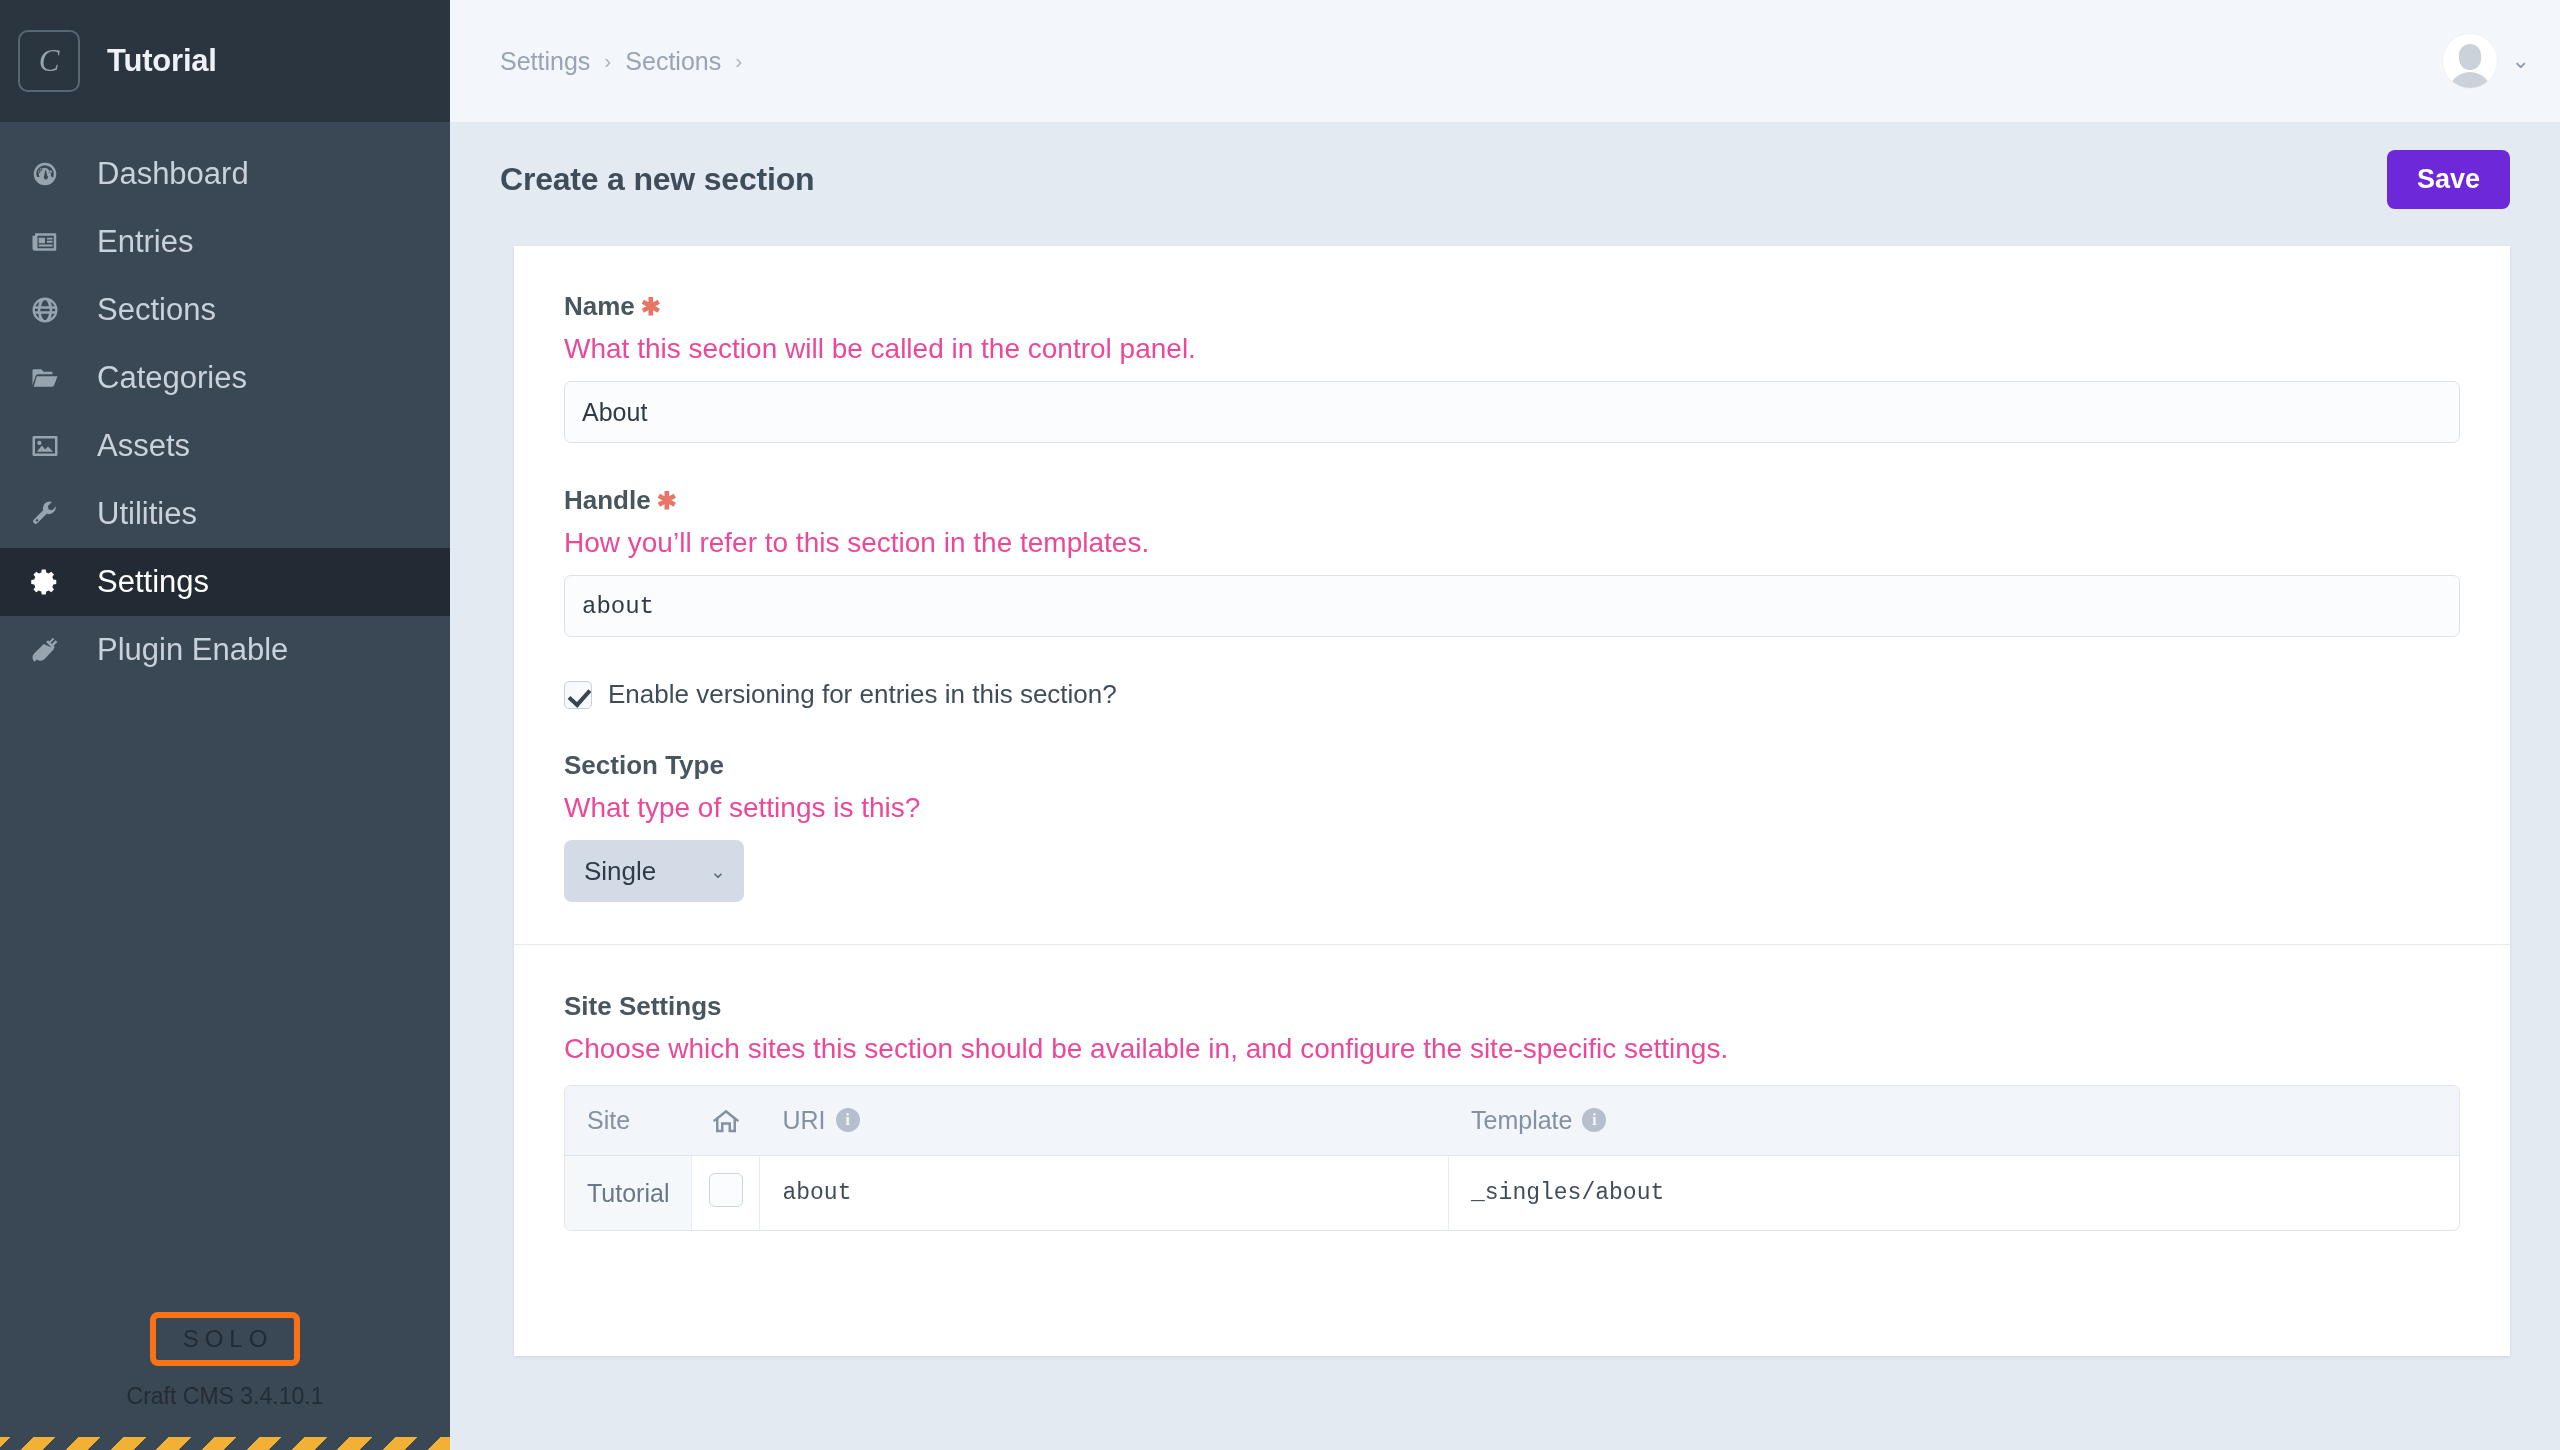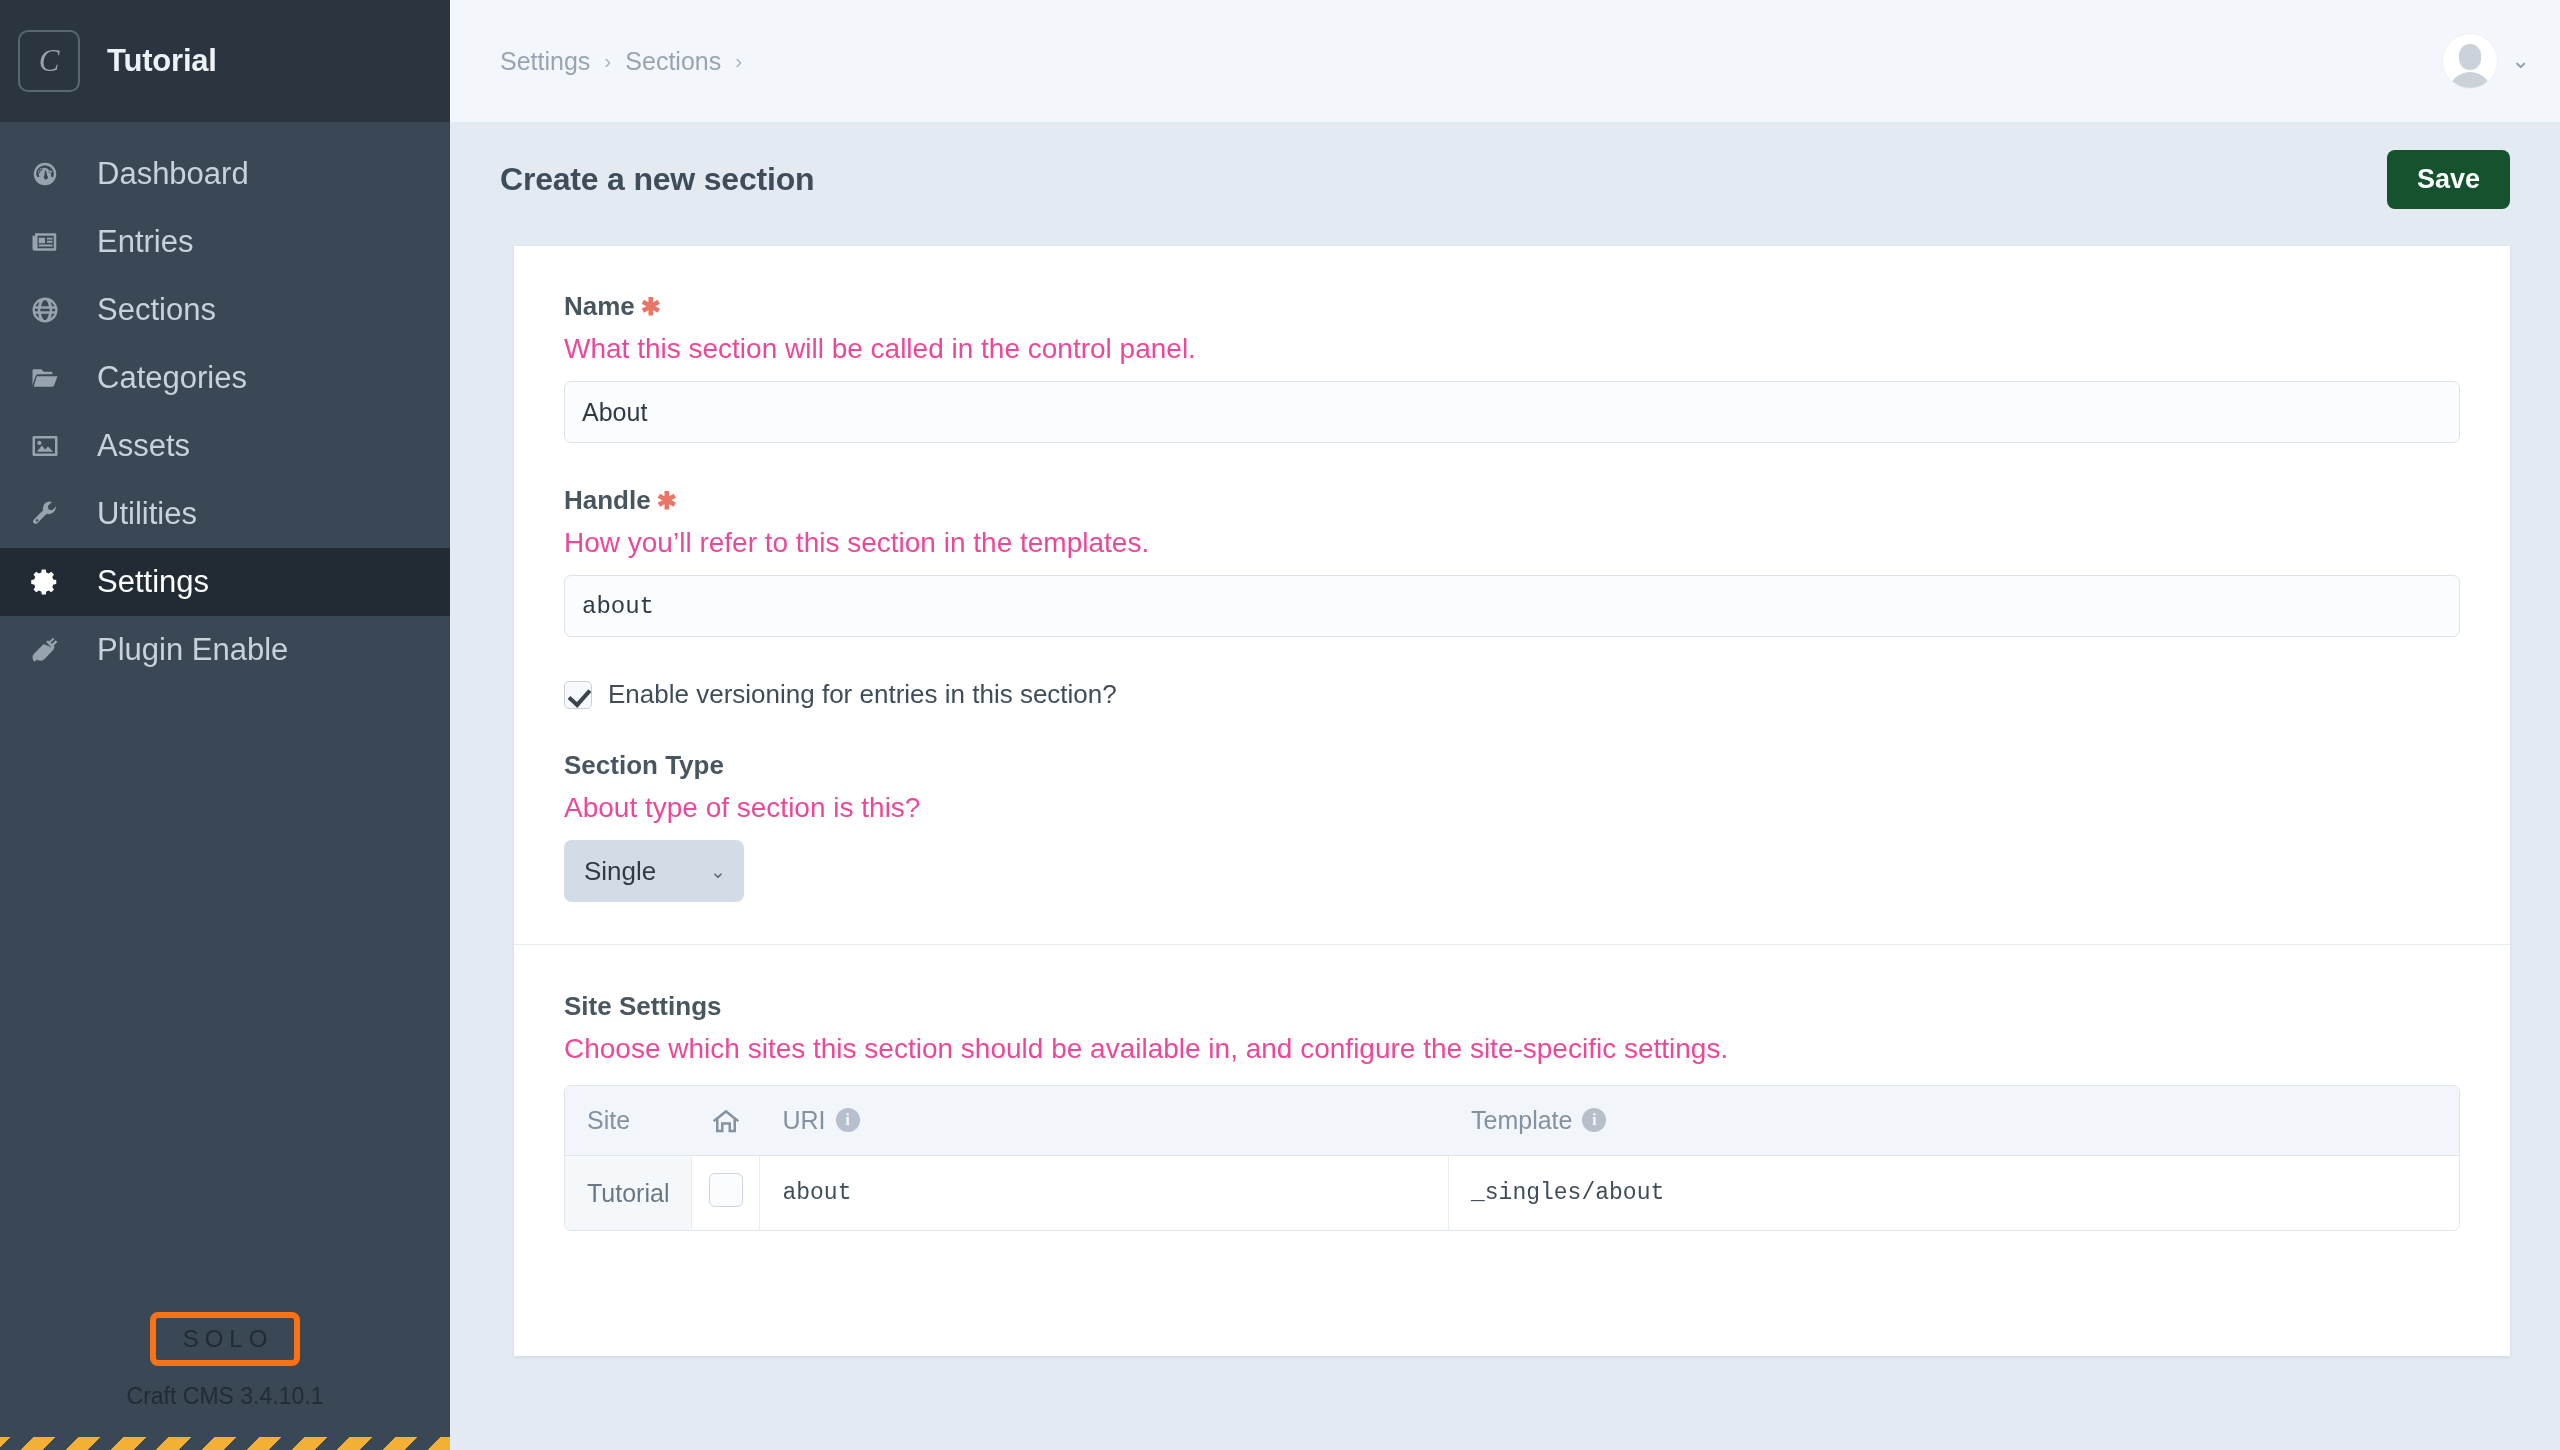--- a/index.html
+++ b/index.html
@@ -88,21 +88,21 @@
     bottom: -12px; width: 44px; height: 28px; border-radius: 22px 22px 0 0; background: #ccd2d9;
   }
   .caret { margin-left: 14px; color: #8e9bab; font-size: 22px; }
 
   .page-head {
     display: flex; align-items: center; justify-content: space-between;
     padding: 0 50px; height: 114px; flex: 0 0 114px; background: #e4eaf2;
   }
   .page-title { font-size: 32px; font-weight: bold; color: #3f4d5a; letter-spacing: -0.2px; }
   .btn-save {
-    background: #14532d; color: #ffffff; font-size: 27px; font-weight: bold;
+    background: #6d28d9; color: #ffffff; font-size: 27px; font-weight: bold;
     border: none; border-radius: 8px; padding: 14px 30px; cursor: pointer;
   }
 
   .card {
     margin: 10px 50px 0 64px; background: #ffffff; border-radius: 0;
     box-shadow: 0 1px 3px rgba(38,50,62,0.10);
     min-height: 1110px;
   }
   .card-body { padding: 45px 50px 0 50px; }
 
@@ -313,21 +313,21 @@
           <input class="f-input mono" type="text" value="about" style="">
         </div>
 
         <div class="check-row">
           <span class="cbox checked"></span>
           <span class="check-label">Enable versioning for entries in this section?</span>
         </div>
 
         <div class="field">
           <div class="f-label">Section Type</div>
-          <div class="f-instr">About type of section is this?</div>
+          <div class="f-instr">What type of settings is this?</div>
           <div class="select-pill">
             <span class="val">Single</span>
             <span class="chev">⌄</span>
           </div>
         </div>
 
       </div>
 
       <div class="divider"></div>
 

